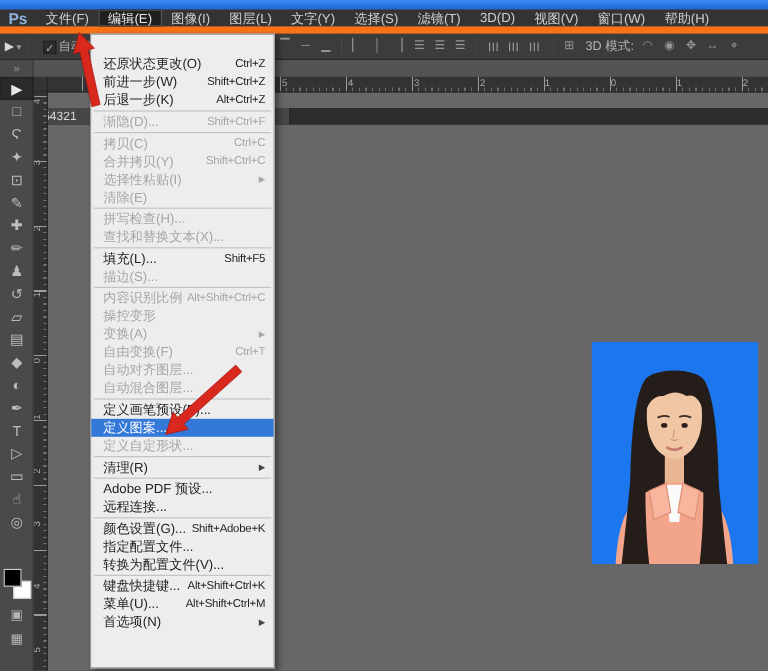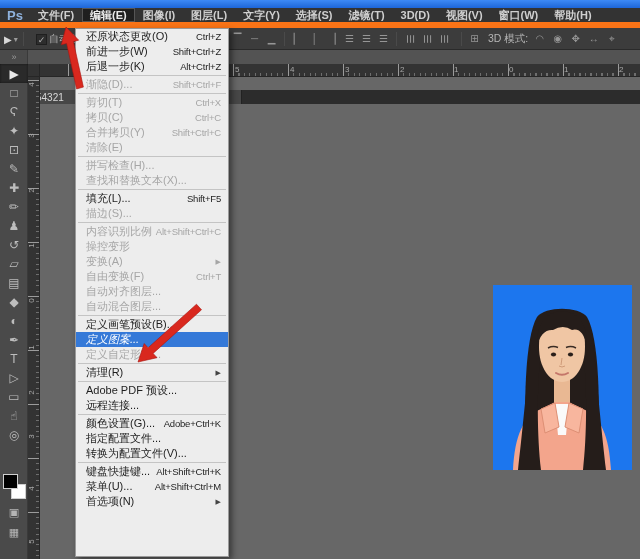--- a/index.html
+++ b/index.html
@@ -7,21 +7,21 @@
   body { font-family:"Liberation Sans","DejaVu Sans",sans-serif; background:#535353; overflow:hidden; }
   #stage { position:relative; width:640px; height:559px; background:#535353; overflow:hidden; }
   .abs { position:absolute; }
 
   
   #titlebar-strip { left:0; top:0; width:640px; height:8px; background:linear-gradient(#3d8af5,#1d66d8); z-index:6; }
 
   
   #menubar { left:0; top:8px; width:640px; height:20px; background:#333333; border-bottom:6px solid #f97316; display:flex; align-items:center; z-index:30; }
   #ps-logo { width:30px; text-align:center; color:#8fb2dd; font-weight:bold; font-size:13px; }
-  #menubar-items { display:flex; height:100%;font-weight:bold; }
+  #menubar-items { display:flex; height:100%; }
   .mb-item { padding:0 8px; font-size:11px; color:#cfcfcf; display:flex; align-items:center; cursor:default; }
   .mb-item.active { background:#1f1f1f; color:#e8e8e8; box-shadow:inset 0 0 0 1px #555; }
 
   
   #optionsbar { left:0; top:28px; width:640px; height:22px; background:#3c3c3c; border-bottom:1px solid #2a2a2a; z-index:5; color:#9a9a9a; }
   .ob { position:absolute; top:0; height:22px; display:flex; align-items:center; gap:2px; }
   .ob-icon { font-size:10px; color:#969696; width:15px; text-align:center; line-height:20px; }
   .ob-icon.rot { transform:rotate(90deg); }
   .ob-divider { width:1px; height:14px; background:#2c2c2c; border-right:1px solid #4a4a4a; margin:0 3px; }
   #move-tool-preset { left:4px; }
@@ -67,28 +67,28 @@
   #quickmask-btn,#screenmode-btn { position:absolute; left:0; width:28px; text-align:center; color:#b5b5b5; font-size:11px; }
   #quickmask-btn { top:456px; }
   #screenmode-btn { top:476px; }
 
   
   #canvas { left:40px; top:77px; width:600px; height:482px; background:#676767; z-index:1; }
   #photo { left:493px; top:285px; width:139px; height:185px; z-index:2; }
   #photo svg { display:block; }
 
   
-  #edit-menu { left:75px; top:28px; width:154px; height:529px; background:#ededed; border:1px solid #9a9a9a; box-shadow:3px 3px 6px rgba(0,0,0,.45); z-index:40; padding-top:0; }
+  #edit-menu { left:75px; top:28px; width:154px; height:529px; background:#ededed; border:1px solid #9a9a9a; box-shadow:3px 3px 6px rgba(0,0,0,.45); z-index:40; padding-top:17px; }
   .menu-item { height:15px; display:flex; align-items:center; padding:0 7px 0 10px; font-size:11px; white-space:nowrap; }
   .menu-item .mi-label { color:#1e1e1e; }
   .menu-item.disabled .mi-label,.menu-item.disabled .mi-sc,.menu-item.disabled .mi-ar { color:#a6a6a6; }
   .mi-sc { margin-left:auto; font-size:9.5px; color:#1e1e1e; letter-spacing:-0.2px; }
   .mi-ar { margin-left:auto; font-size:7px; color:#444; }
   .menu-item.highlighted { background:#3579d8; }
-  .menu-item.highlighted .mi-label { color:#ffffff;font-style:italic; }
+  .menu-item.highlighted .mi-label { color:#ffffff; }
   .menu-sep { height:1px; background:#c4c4c4; margin:1px 2px; }
 
   
   #annotations { left:0; top:0; width:640px; height:559px; z-index:60; pointer-events:none; }
 </style>
 </head>
 <body>
 
 <div id="stage">
 
@@ -294,32 +294,32 @@
         <span class="mi-label">后退一步(K)</span>
         <span class="mi-sc">Alt+Ctrl+Z</span>
       </div>
       <div class="menu-sep"></div>
       <div class="menu-item disabled">
         <span class="mi-label">渐隐(D)...</span>
         <span class="mi-sc">Shift+Ctrl+F</span>
       </div>
       <div class="menu-sep"></div>
       <div class="menu-item disabled">
-        <span class="mi-label">剪切(T)</span>
-        <span class="mi-sc">Ctrl+X</span>
-      </div>
-      <div class="menu-item disabled">
         <span class="mi-label">拷贝(C)</span>
         <span class="mi-sc">Ctrl+C</span>
       </div>
       <div class="menu-item disabled">
         <span class="mi-label">合并拷贝(Y)</span>
         <span class="mi-sc">Shift+Ctrl+C</span>
       </div>
       <div class="menu-item disabled">
+        <span class="mi-label">选择性粘贴(I)</span>
+        <span class="mi-ar">▶</span>
+      </div>
+      <div class="menu-item disabled">
         <span class="mi-label">清除(E)</span>
       </div>
       <div class="menu-sep"></div>
       <div class="menu-item disabled">
         <span class="mi-label">拼写检查(H)...</span>
       </div>
       <div class="menu-item disabled">
         <span class="mi-label">查找和替换文本(X)...</span>
       </div>
       <div class="menu-sep"></div>
@@ -370,21 +370,21 @@
       <div class="menu-sep"></div>
       <div class="menu-item enabled">
         <span class="mi-label">Adobe PDF 预设...</span>
       </div>
       <div class="menu-item enabled">
         <span class="mi-label">远程连接...</span>
       </div>
       <div class="menu-sep"></div>
       <div class="menu-item enabled">
         <span class="mi-label">颜色设置(G)...</span>
-        <span class="mi-sc">Adobe+Ctrl+K</span>
+        <span class="mi-sc">Shift+Adobe+K</span>
       </div>
       <div class="menu-item enabled">
         <span class="mi-label">指定配置文件...</span>
       </div>
       <div class="menu-item enabled">
         <span class="mi-label">转换为配置文件(V)...</span>
       </div>
       <div class="menu-sep"></div>
       <div class="menu-item enabled">
         <span class="mi-label">键盘快捷键...</span>

